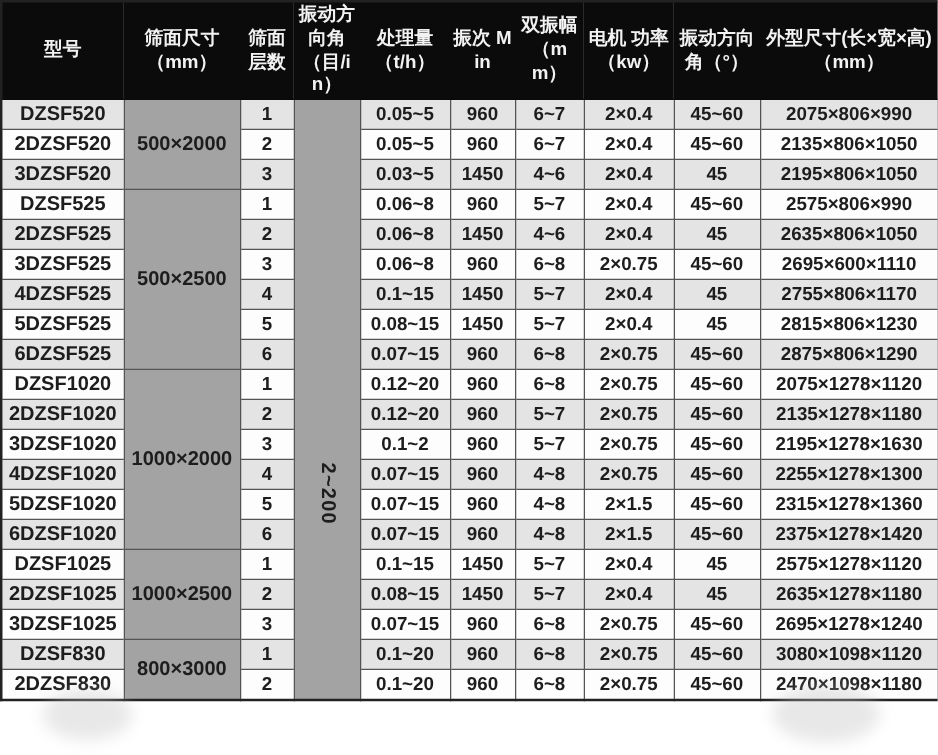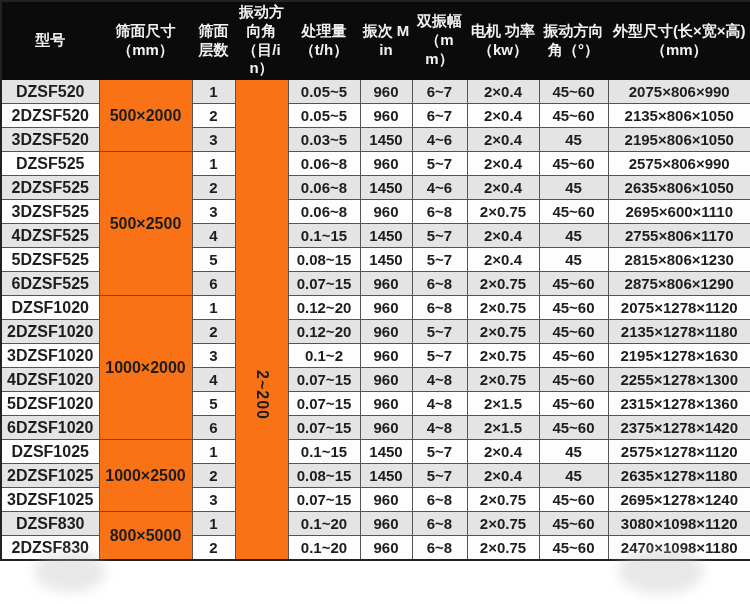--- a/index.html
+++ b/index.html
@@ -22,21 +22,21 @@
     text-align:center;padding:1px 2px;line-height:1.25;word-break:break-all;
   }
   td{
     border:1px solid #545454;height:23px;padding:0 1px;
     font-size:15px;font-weight:bold;color:#1d1d1d;
     text-align:center;vertical-align:middle;line-height:1;
     white-space:nowrap;overflow:hidden;background:#fdfdfd;
   }
   td.shade{background:#e4e4e4;}
   td.plain{background:#fdfdfd;}
-  td.merged{background:#f97316;}
+  td.merged{background:#a3a3a3;}
   td.c-model{font-size:16px;}
   td.size-cell{font-size:16px;}
   td.mesh-cell{vertical-align:middle;}
   .mesh-text{
     display:inline-block;font-size:16px;font-weight:bold;color:#1d1d1d;
     transform:rotate(90deg) translateX(75px);white-space:nowrap;letter-spacing:1px;
   }
   .smudge{position:absolute;border-radius:50%;filter:blur(6px);pointer-events:none;}
   .s1{left:34px;top:552px;width:72px;height:40px;background:rgba(190,190,190,0.35);}
   .s2{left:618px;top:548px;width:86px;height:46px;background:rgba(190,190,190,0.35);}
@@ -253,21 +253,21 @@
           <td class="plain c-layers">3</td>
           <td class="plain c-capacity">0.07~15</td>
           <td class="plain c-frequency">960</td>
           <td class="plain c-amplitude">6~8</td>
           <td class="plain c-power">2×0.75</td>
           <td class="plain c-angle">45~60</td>
           <td class="plain c-dimensions">2695×1278×1240</td>
         </tr>
         <tr>
           <td class="shade c-model">DZSF830</td>
-          <td rowspan="2" class="merged size-cell">800×5000</td>
+          <td rowspan="2" class="merged size-cell">800×3000</td>
           <td class="shade c-layers">1</td>
           <td class="shade c-capacity">0.1~20</td>
           <td class="shade c-frequency">960</td>
           <td class="shade c-amplitude">6~8</td>
           <td class="shade c-power">2×0.75</td>
           <td class="shade c-angle">45~60</td>
           <td class="shade c-dimensions">3080×1098×1120</td>
         </tr>
         <tr>
           <td class="plain c-model">2DZSF830</td>

